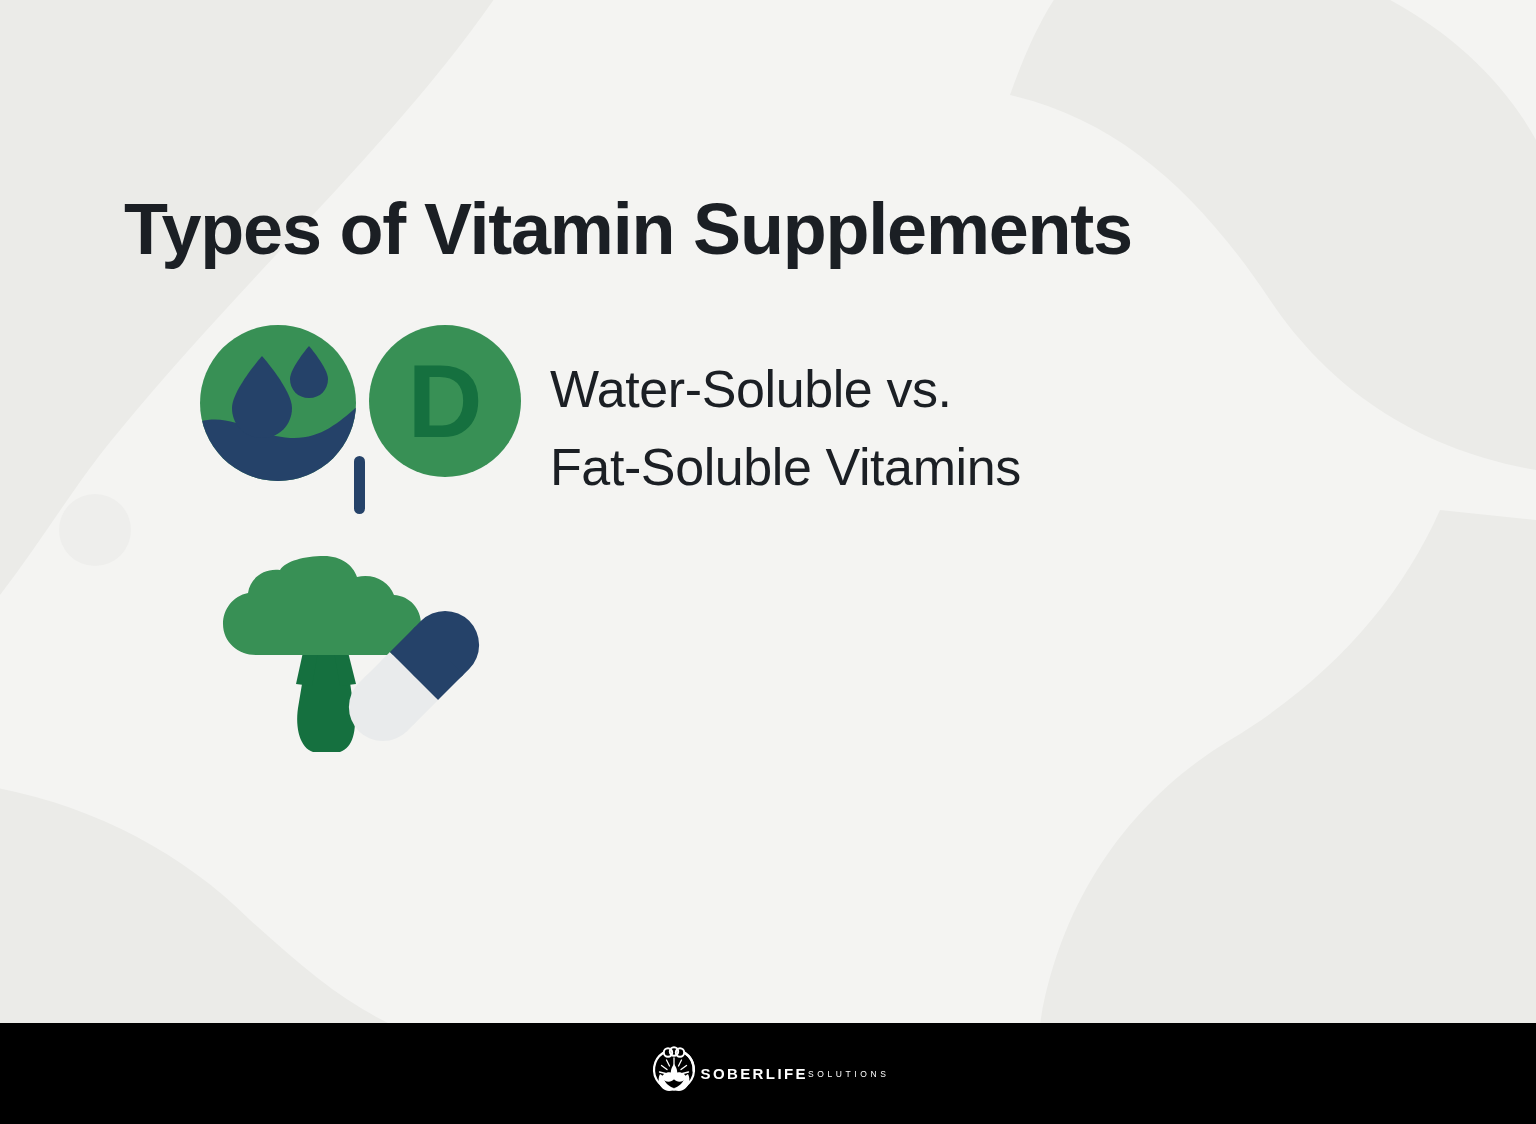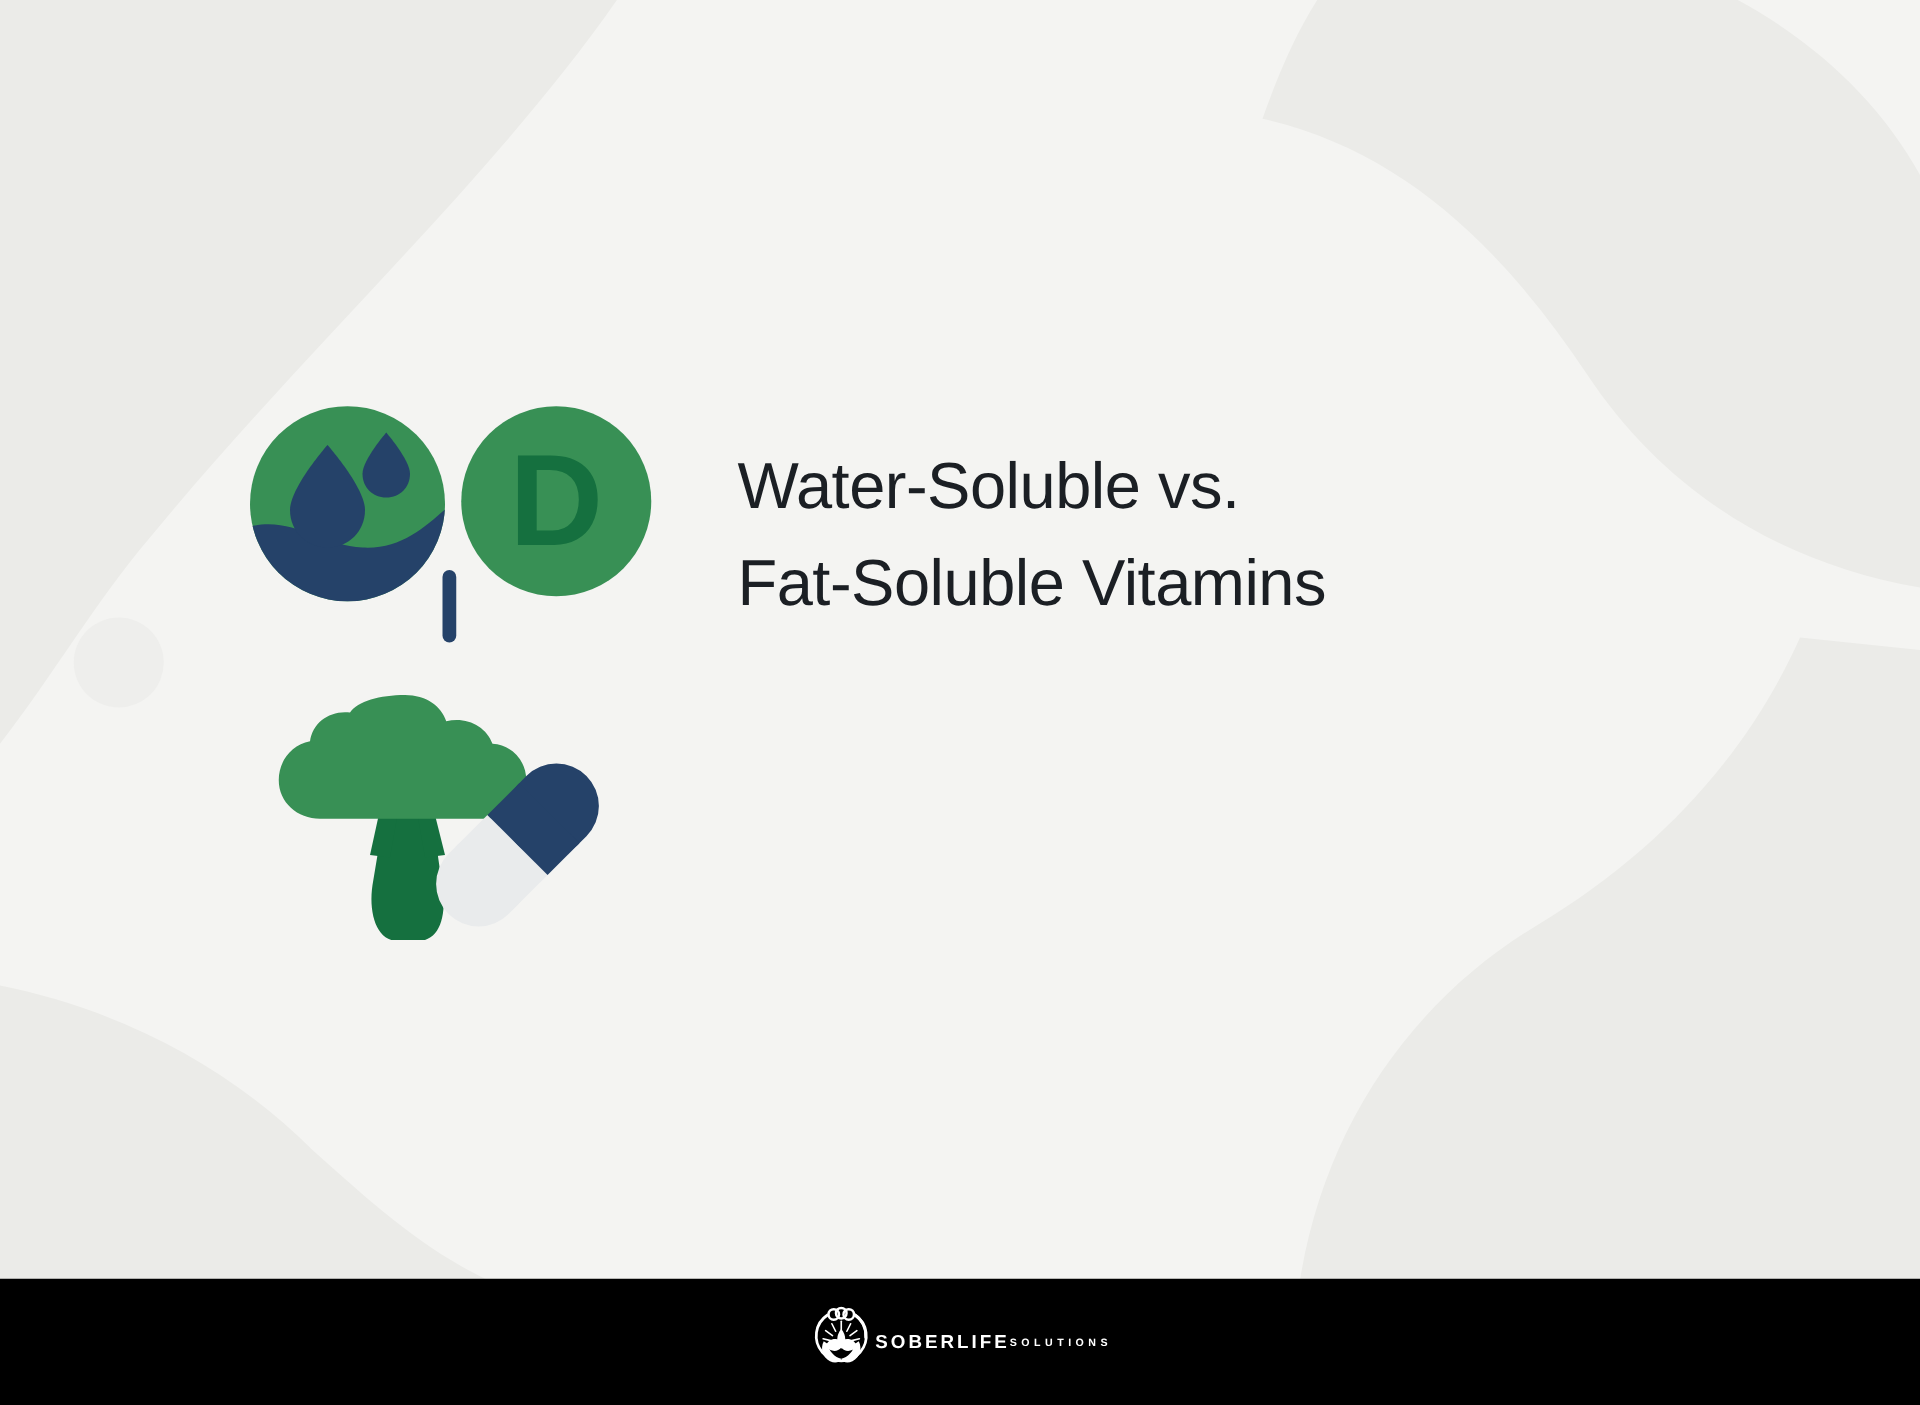--- a/index.html
+++ b/index.html
@@ -56,21 +56,21 @@
   .icon-slot svg { display: block; }
 
   .row-text {
     font-size: 52px;
     font-weight: 400;
     color: #1b1f24;
     line-height: 78px;
     letter-spacing: -0.4px;
     white-space: pre-line;
   }
-  .row-1 .row-text { margin-left: 40px; margin-top: 4px; }
+  .row-1 .row-text { margin-top: 4px; }
   .row-2 .row-text { margin-left: 40px; margin-top: 30px; }
 
   
   .footer {
     position: absolute;
     left: 0;
     right: 0;
     bottom: 0;
     height: 101px;
     background: #000000;
@@ -82,21 +82,21 @@
   .footer-wordmark {
     color: #ffffff;
     font-size: 15px;
     font-weight: 700;
     letter-spacing: 2.4px;
     line-height: 17px;
   }
   .footer-subword {
     color: #ffffff;
     font-size: 8.5px;
-    font-weight: 700;
+    font-weight: 400;
     letter-spacing: 3.6px;
     line-height: 12px;
     text-align: center;
   }
 </style>
 </head>
 <body>
 
 <div class="slide">
 
@@ -116,20 +116,21 @@
 
       <path d="M 1536 520 L 1536 1024 L 1040 1024
                C 1060 900 1130 800 1230 740 C 1330 680 1400 600 1440 510 Z"></path>
 
       <path d="M -60 780 C 60 790 170 840 250 920 C 300 965 340 1000 390 1024 L -60 1024 Z"></path>
 
       <circle cx="95" cy="530" r="36" fill="#eeeeec"></circle>
     </g>
   </svg>
 
+  <h1 class="title">Types of Vitamin Supplements</h1>
 
   <div class="row row-1">
 
     <div class="icon-slot">
       <svg width="350" height="215" viewBox="0 0 350 215" aria-hidden="true">
 
         <g>
           <defs>
             <clipPath id="waterCircleClip">
                 <circle cx="78" cy="85" r="78"></circle>

